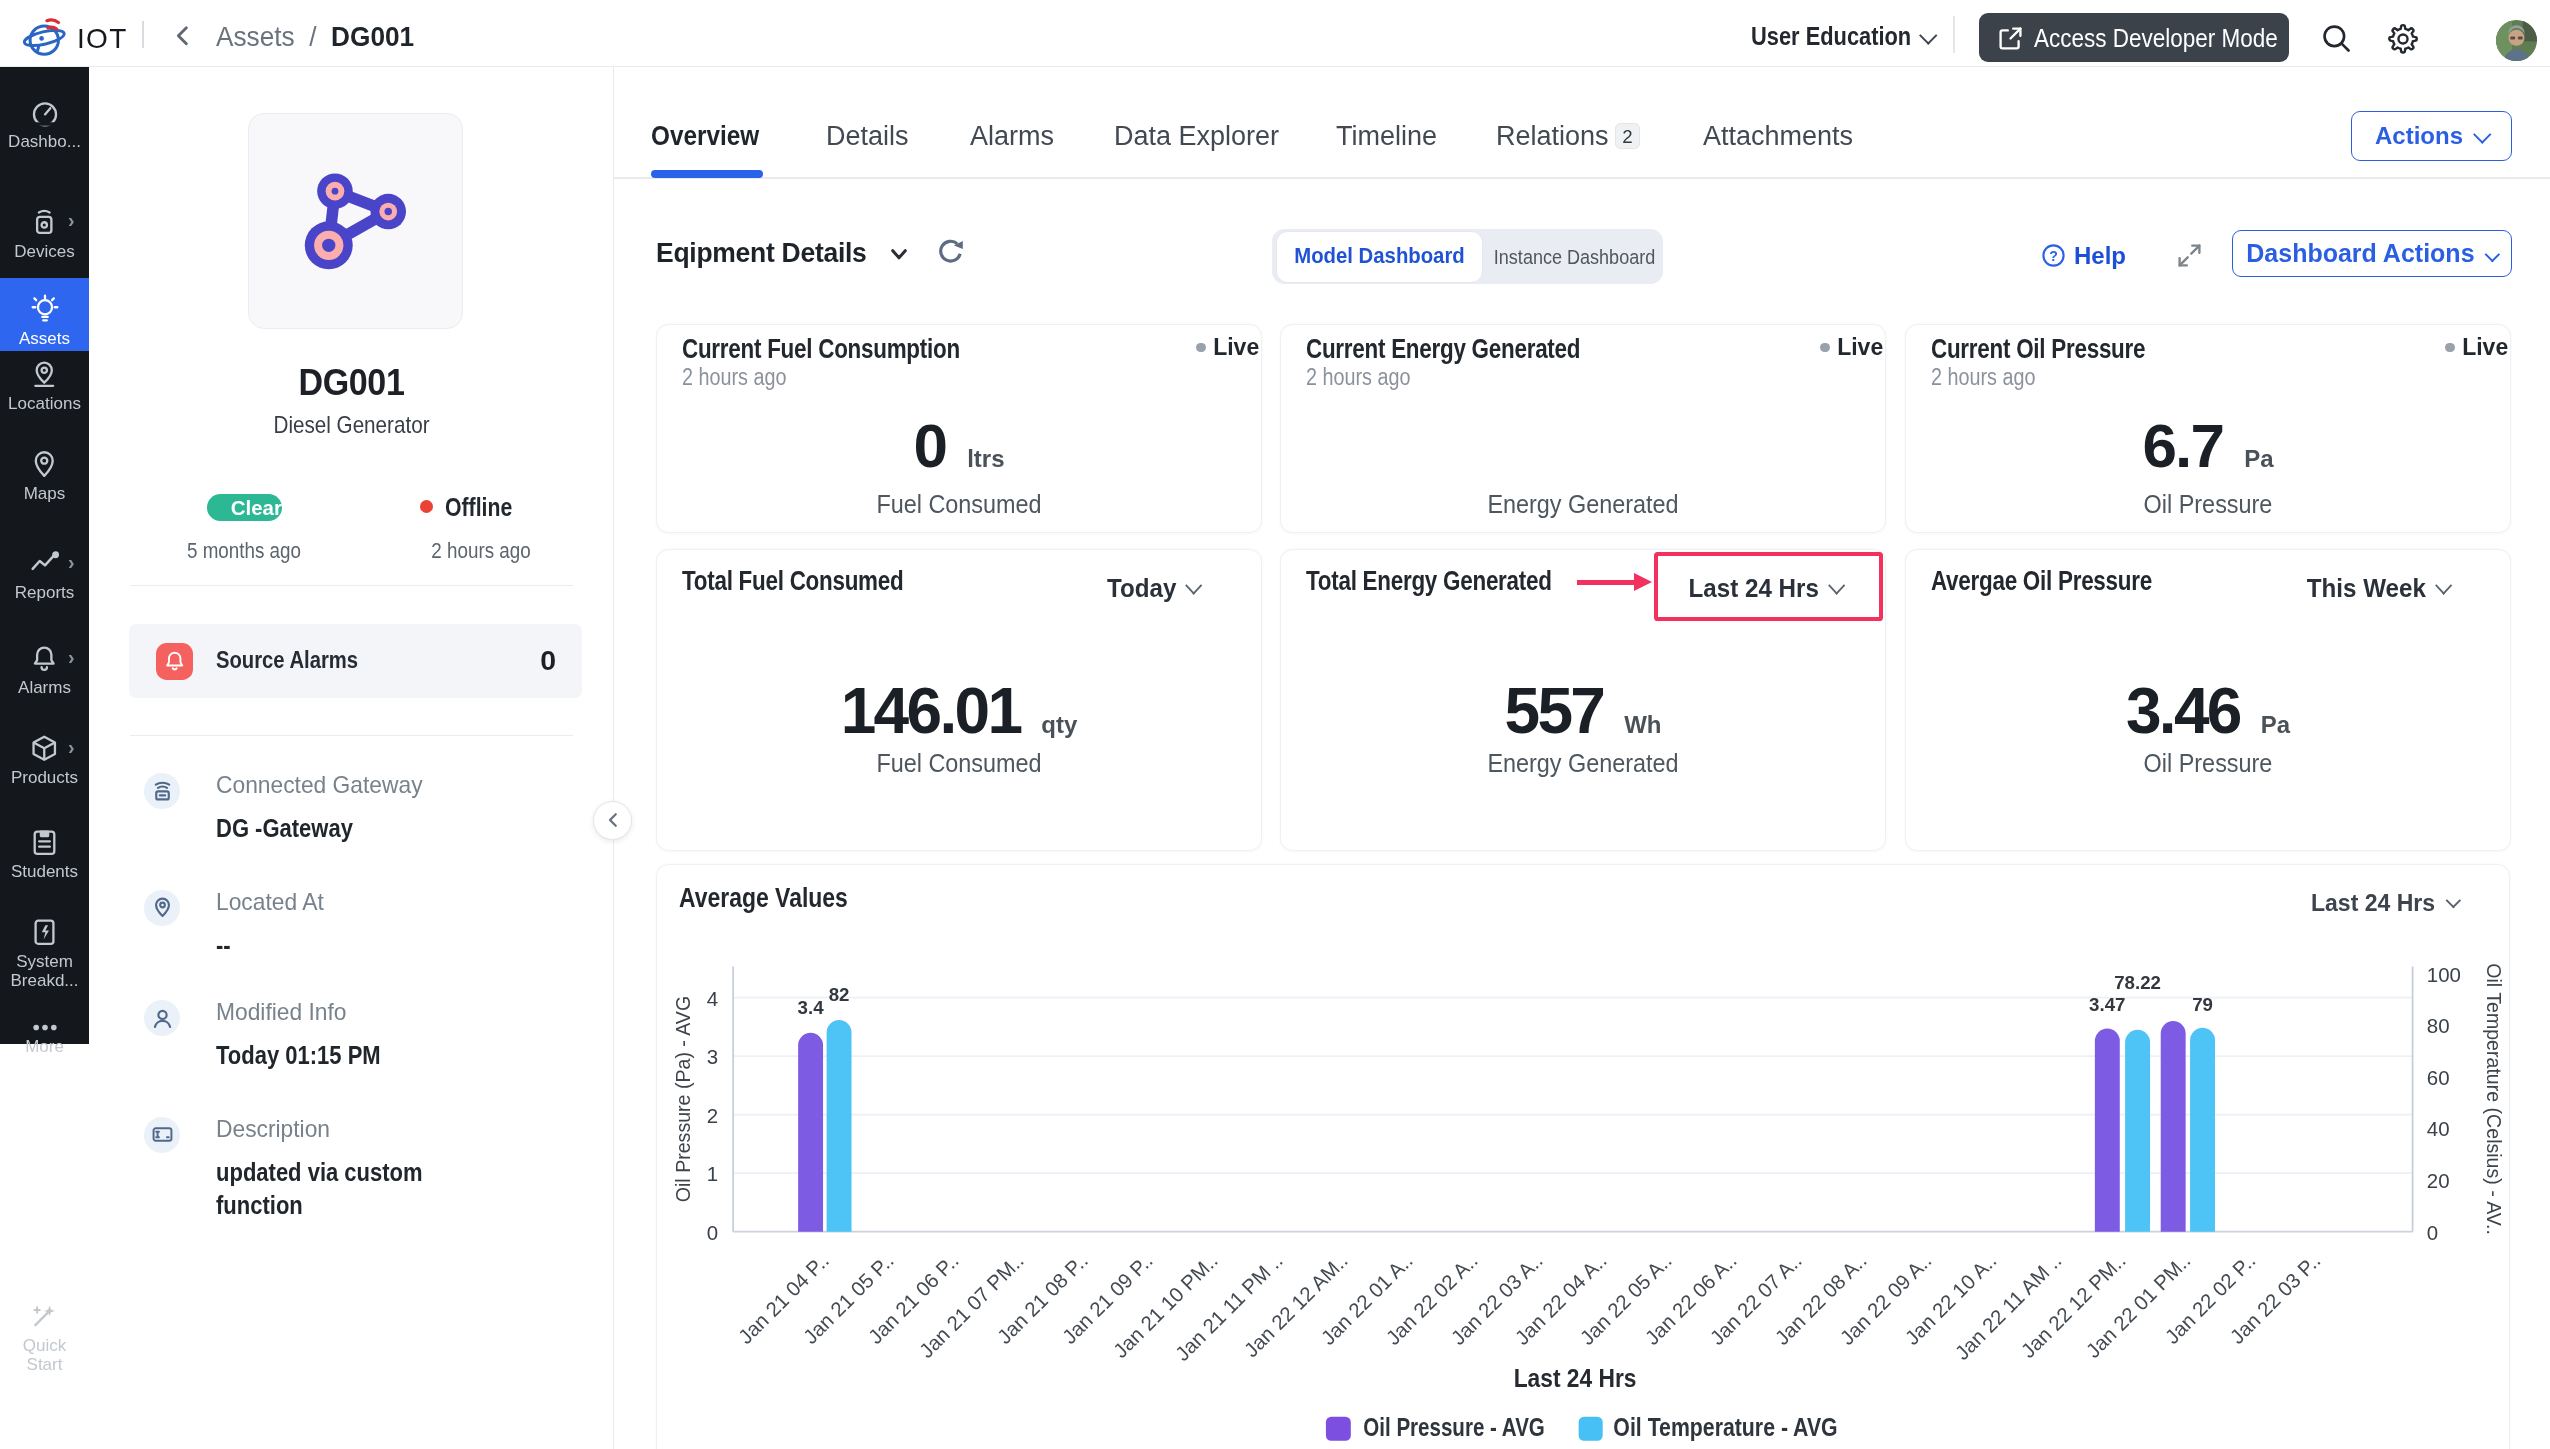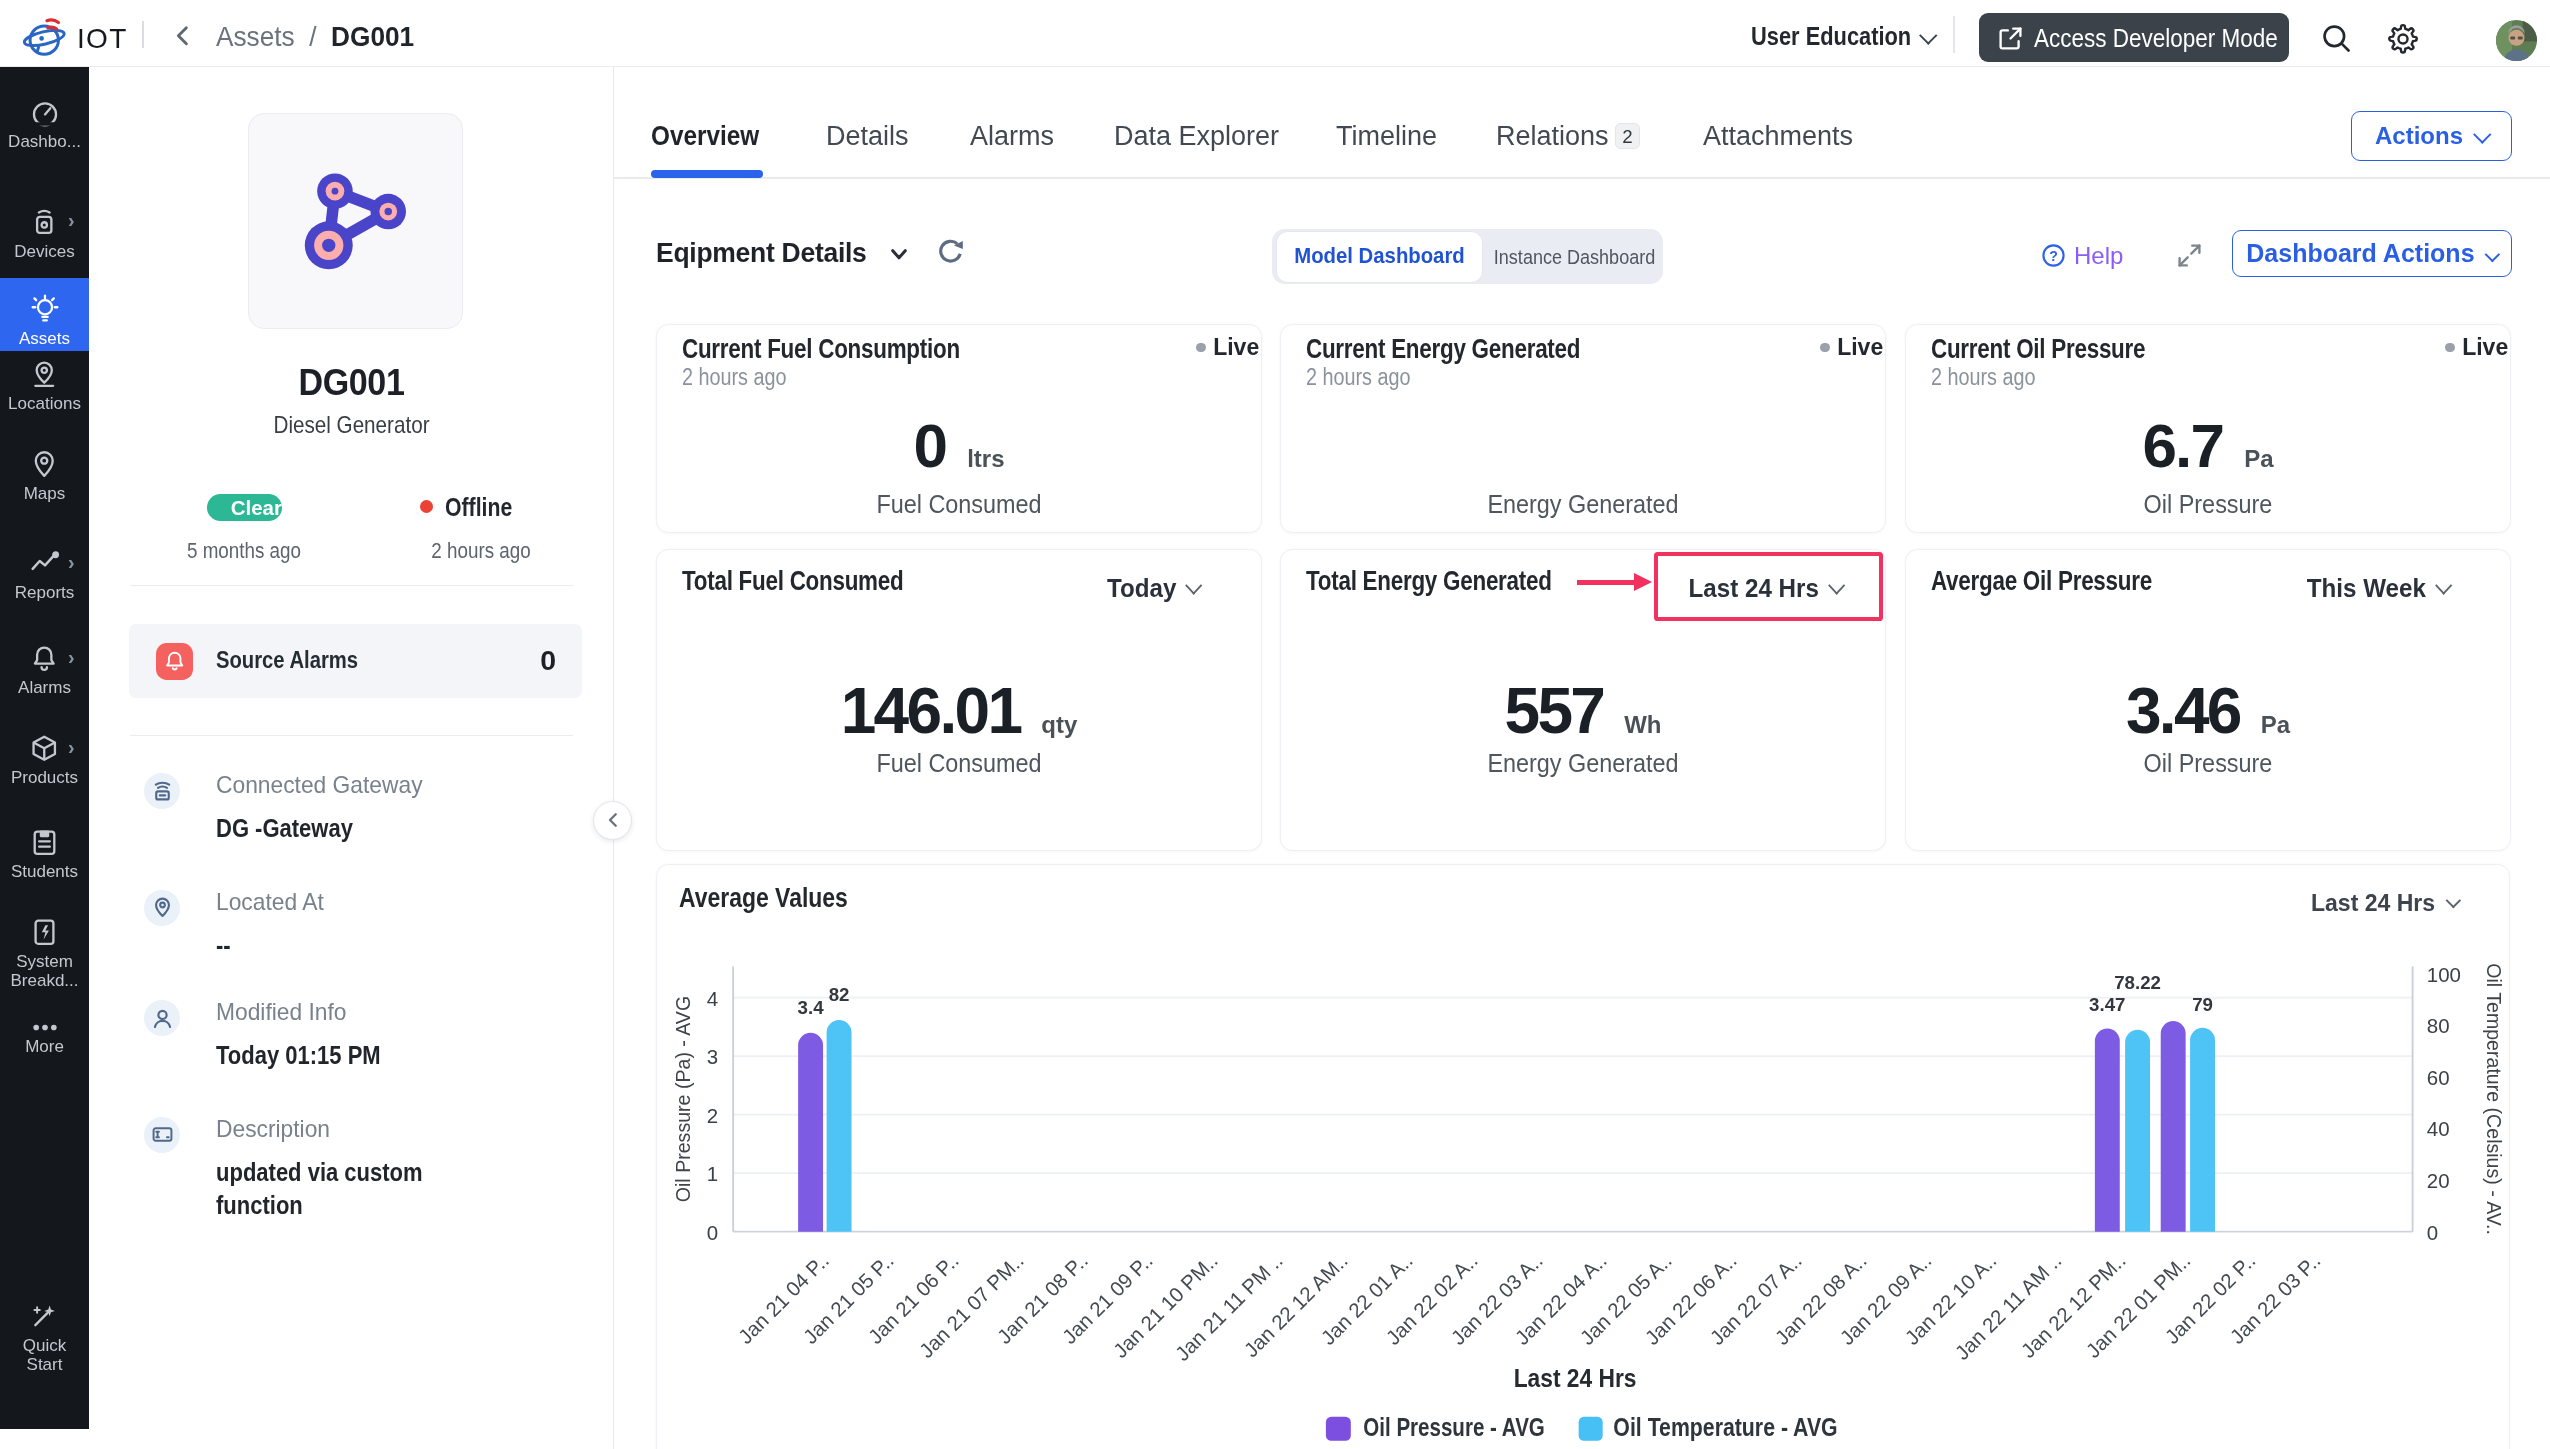--- a/index.html
+++ b/index.html
@@ -1,20 +1,20 @@
 <!DOCTYPE html>
 <html style="font-size:14.2px"><head><meta charset="utf-8">
 <style>
 *{margin:0;padding:0;box-sizing:border-box}
 html,body{width:2550px;height:1450px;overflow:hidden;background:#fff;
  font-family:"Liberation Sans",sans-serif;-webkit-font-smoothing:antialiased}
 .abs{position:absolute}
 body{position:relative}
 .topbar{position:absolute;left:0;top:0;width:2550px;height:67px;background:#fff;border-bottom:0.9px solid #e9ebef;z-index:30}
-.sidebar{position:absolute;left:0;top:67px;width:89px;height:1362px;background:#14181d;z-index:20}
+.sidebar{position:absolute;left:0;top:67px;width:89px;height:977px;background:#14181d;z-index:20}
 .side-item{position:absolute;width:89px;text-align:center;color:#c3c8ce;font-size:17px}
 .side-item svg{display:block;margin:0 auto}
 .side-label{margin-top:5.3px;line-height:19.6px}
 .side-active{position:absolute;left:0;width:89px;height:73px;background:#2e66f0}
 .schev{position:absolute;color:#8b939c;font-size:19.6px;font-weight:700}
 .panel{position:absolute;left:89px;top:67px;width:525px;height:1383px;background:#fff;border-right:0.9px solid #e8ebee;z-index:10}
 .main{position:absolute;left:614px;top:67px;width:1936px;height:1383px;background:#fff}
 .card{position:absolute;background:#fff;border:0.9px solid #eef0f5;border-radius:12.5px;box-shadow:0 0.9px 2.7px rgba(80,100,140,.05)}
 .ctitle{position:absolute;left:25px;top:9px;font-size:27px;font-weight:700;color:#23282f;letter-spacing:-0.3px;transform:scaleX(.83);transform-origin:0 50%;white-space:nowrap}
 .live{position:absolute;right:1.8px;top:9px;font-size:23px;font-weight:700;color:#23282f}
@@ -311,21 +311,21 @@
       <path d="M21.5 9.5 L31.5 4.5 L31.5 13.5 Z" fill="#5d6c82"></path>
     </svg>
     <div class="abs" style="left:658px;top:162px;width:391px;height:55px;background:#e9edf3;border-radius:12.5px"></div>
     <div class="abs" style="left:662px;top:164px;width:207px;height:52px;background:#fff;border:0.9px solid #e4e7ec;border-radius:11.6px"></div>
     <div class="abs" style="left:662px;top:177px;width:207px;text-align:center;font-size:21.4px;font-weight:700;color:#2053d4;transform:scaleX(.95)">Model Dashboard</div>
     <div class="abs" style="left:869px;top:178px;width:180px;text-align:center;font-size:20.5px;color:#51565e;transform:scaleX(.88);white-space:nowrap">Instance Dashboard</div>
     <svg class="abs" style="left:1428px;top:177px" width="23" height="23" viewBox="0 0 26 26">
       <circle cx="13" cy="13" r="11.4" fill="none" stroke="#2b62e6" stroke-width="2.4"></circle>
       <text x="13" y="19" font-size="16" font-weight="700" fill="#2b62e6" text-anchor="middle" font-family="Liberation Sans">?</text>
     </svg>
-    <div class="abs" style="left:1460px;top:175px;font-size:24px;font-weight:400;color:#8b5cf6">Help</div>
+    <div class="abs" style="left:1460px;top:175px;font-size:24px;font-weight:700;color:#1d4ed8">Help</div>
     <svg class="abs" style="left:1562px;top:175px" width="27" height="27" viewBox="0 0 30 30">
       <g fill="none" stroke="#7c848c" stroke-width="2.6" stroke-linecap="round" stroke-linejoin="round">
         <path d="M18 4 h8 v8"></path>
         <path d="M12 26 H4 v-8"></path>
         <path d="M26 4 L17 13"></path>
         <path d="M4 26 l9-9"></path>
       </g>
     </svg>
     <div class="btn-blue" style="left:1618px;top:163px;width:280px;height:47px;font-size:25px;line-height:45px">Dashboard Actions<span class="chev" style="border-color:#2b5fe3;vertical-align:2.7px;width:10.7px;height:10.7px"></span></div>
   </div>

